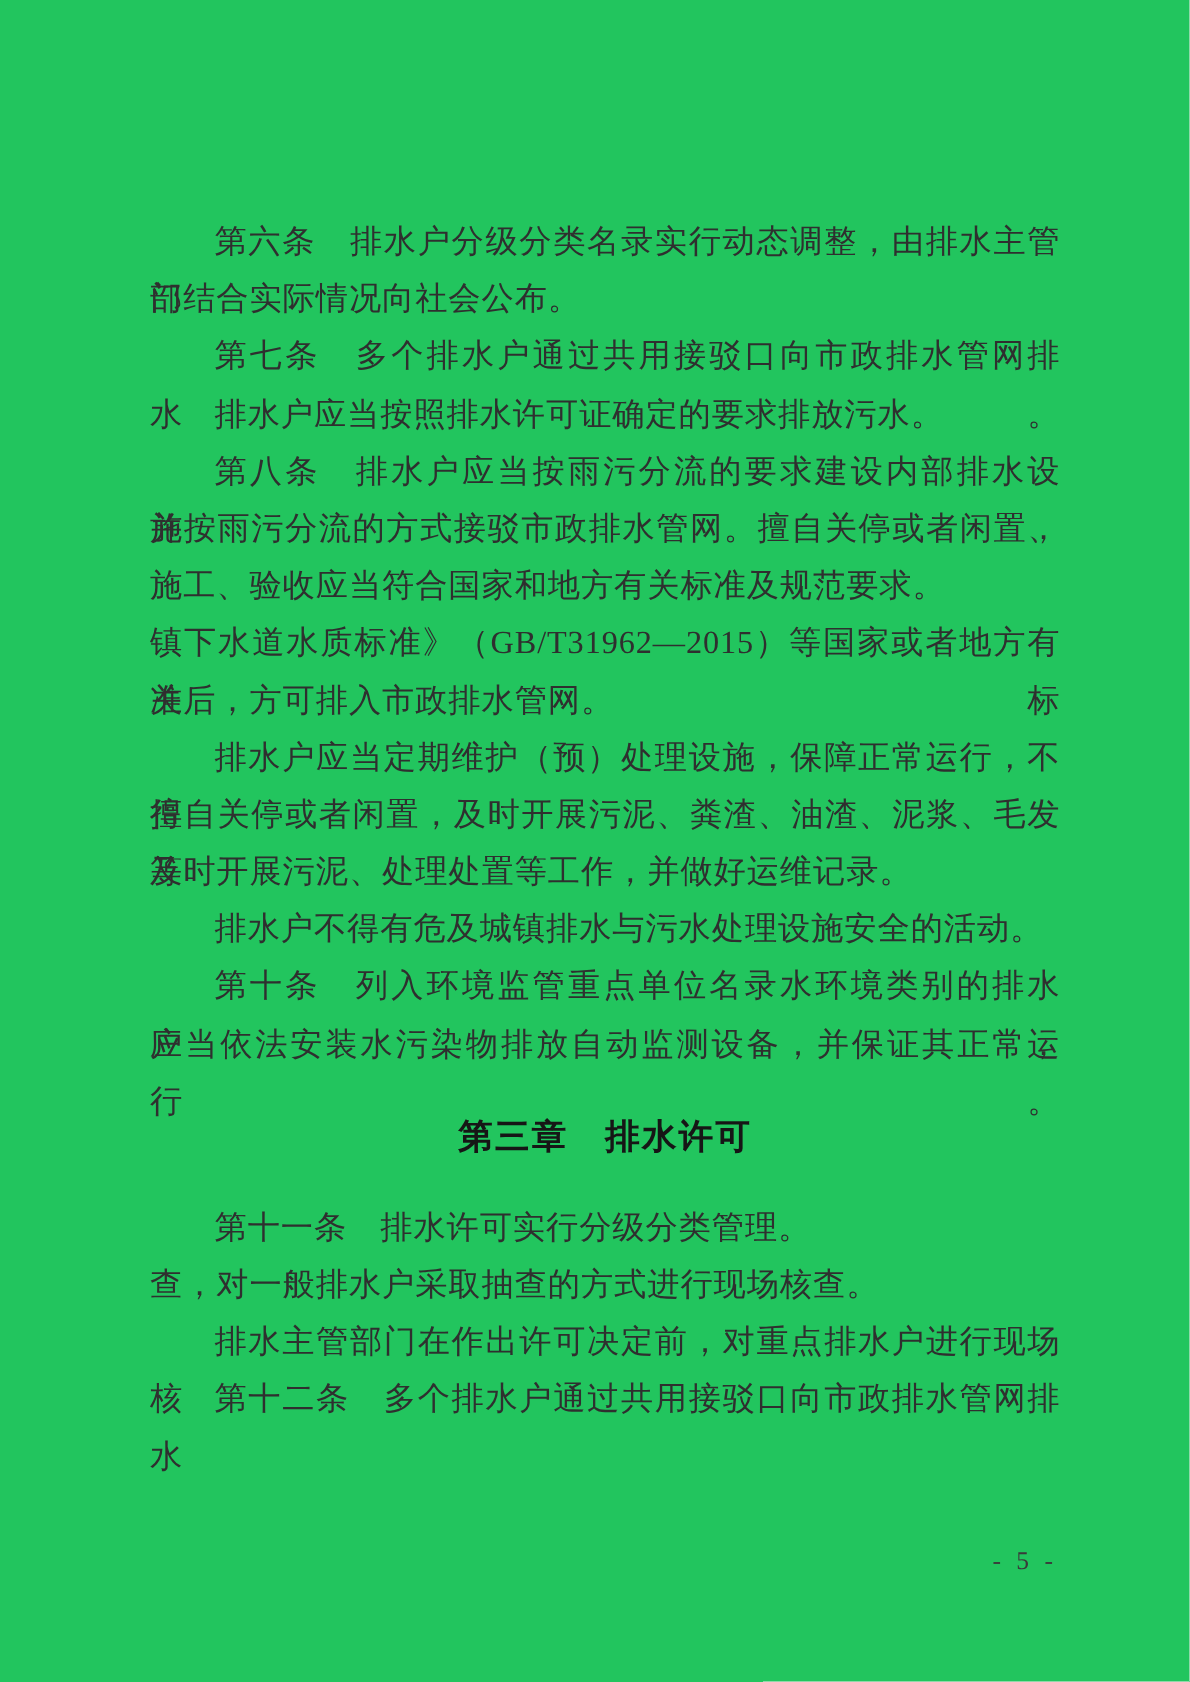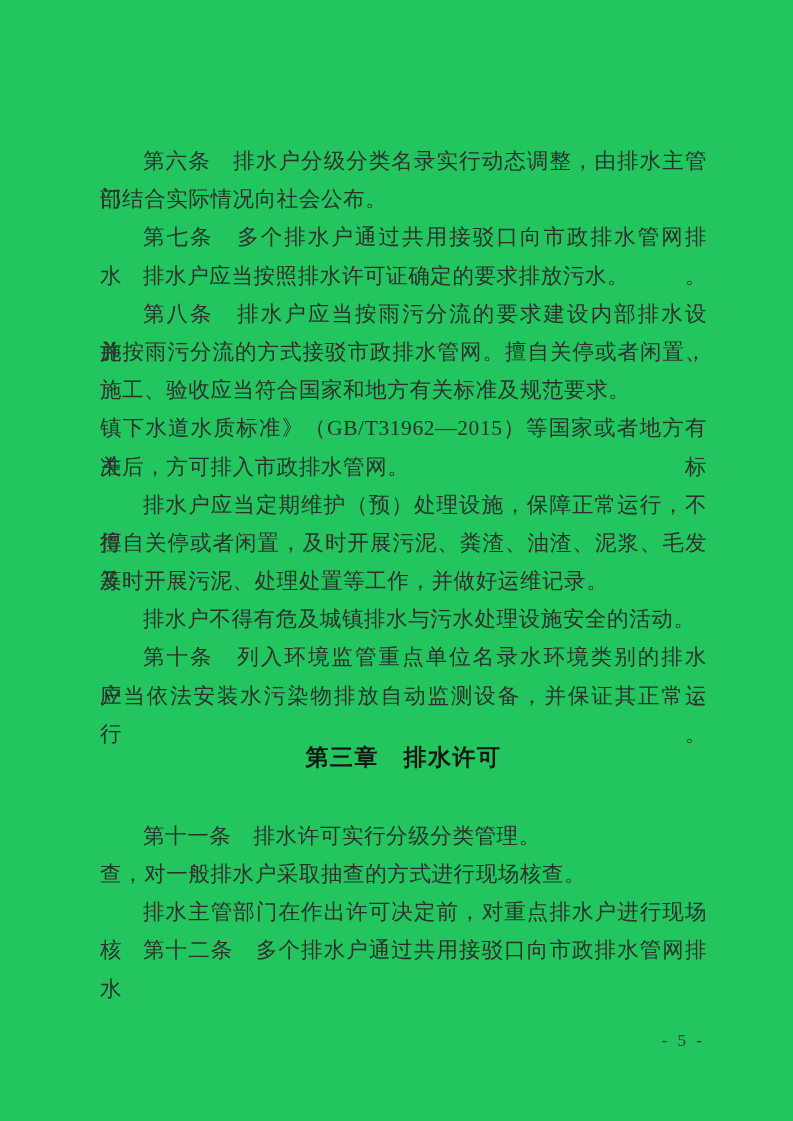--- a/index.html
+++ b/index.html
@@ -34,21 +34,21 @@
   }
   .line.justify {
     white-space: normal;
     text-align: justify;
     text-align-last: justify;
   }
   .chapter-heading {
     height: 40px;
     line-height: 40px;
     margin-top: 22px;
-    margin-bottom: 40px;
+    margin-bottom: 22px;
     text-align: center;
     font-family: "Liberation Sans", "DejaVu Sans", sans-serif;
     font-weight: 700;
     font-size: 23px;
     letter-spacing: 1.5px;
     color: #161616;
   }
   .page-number {
     position: absolute;
     top: 1030px;

